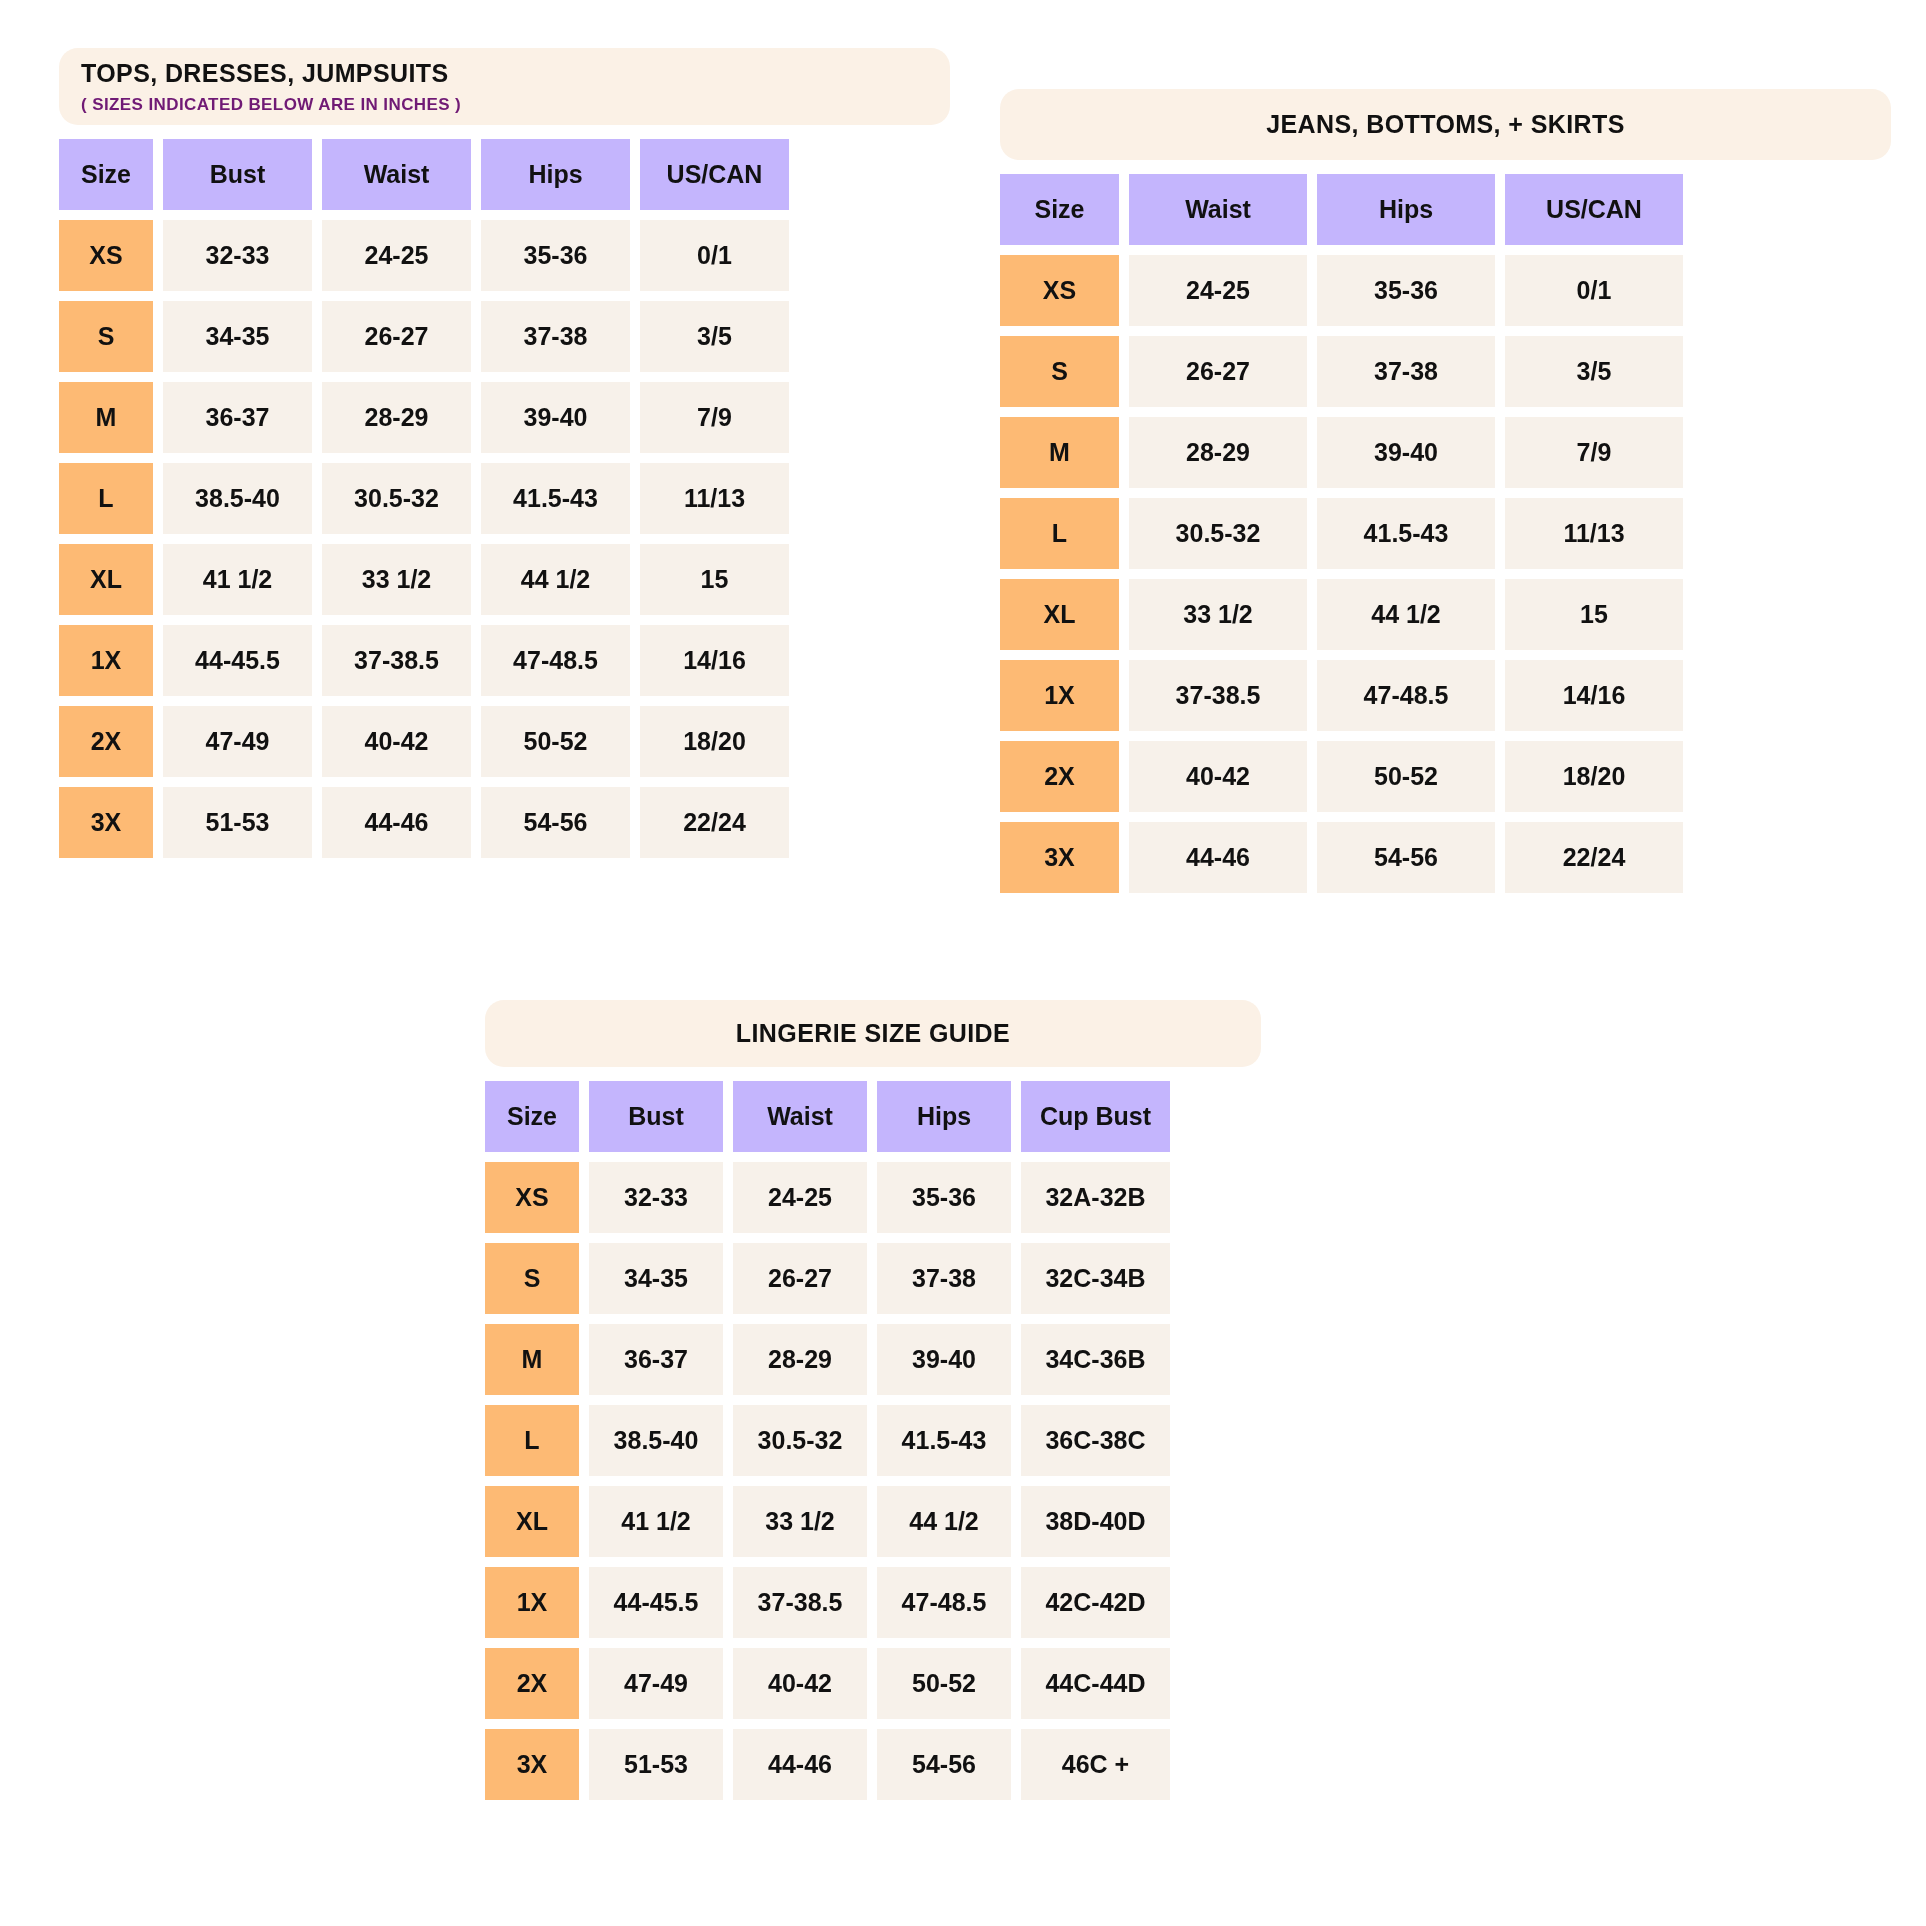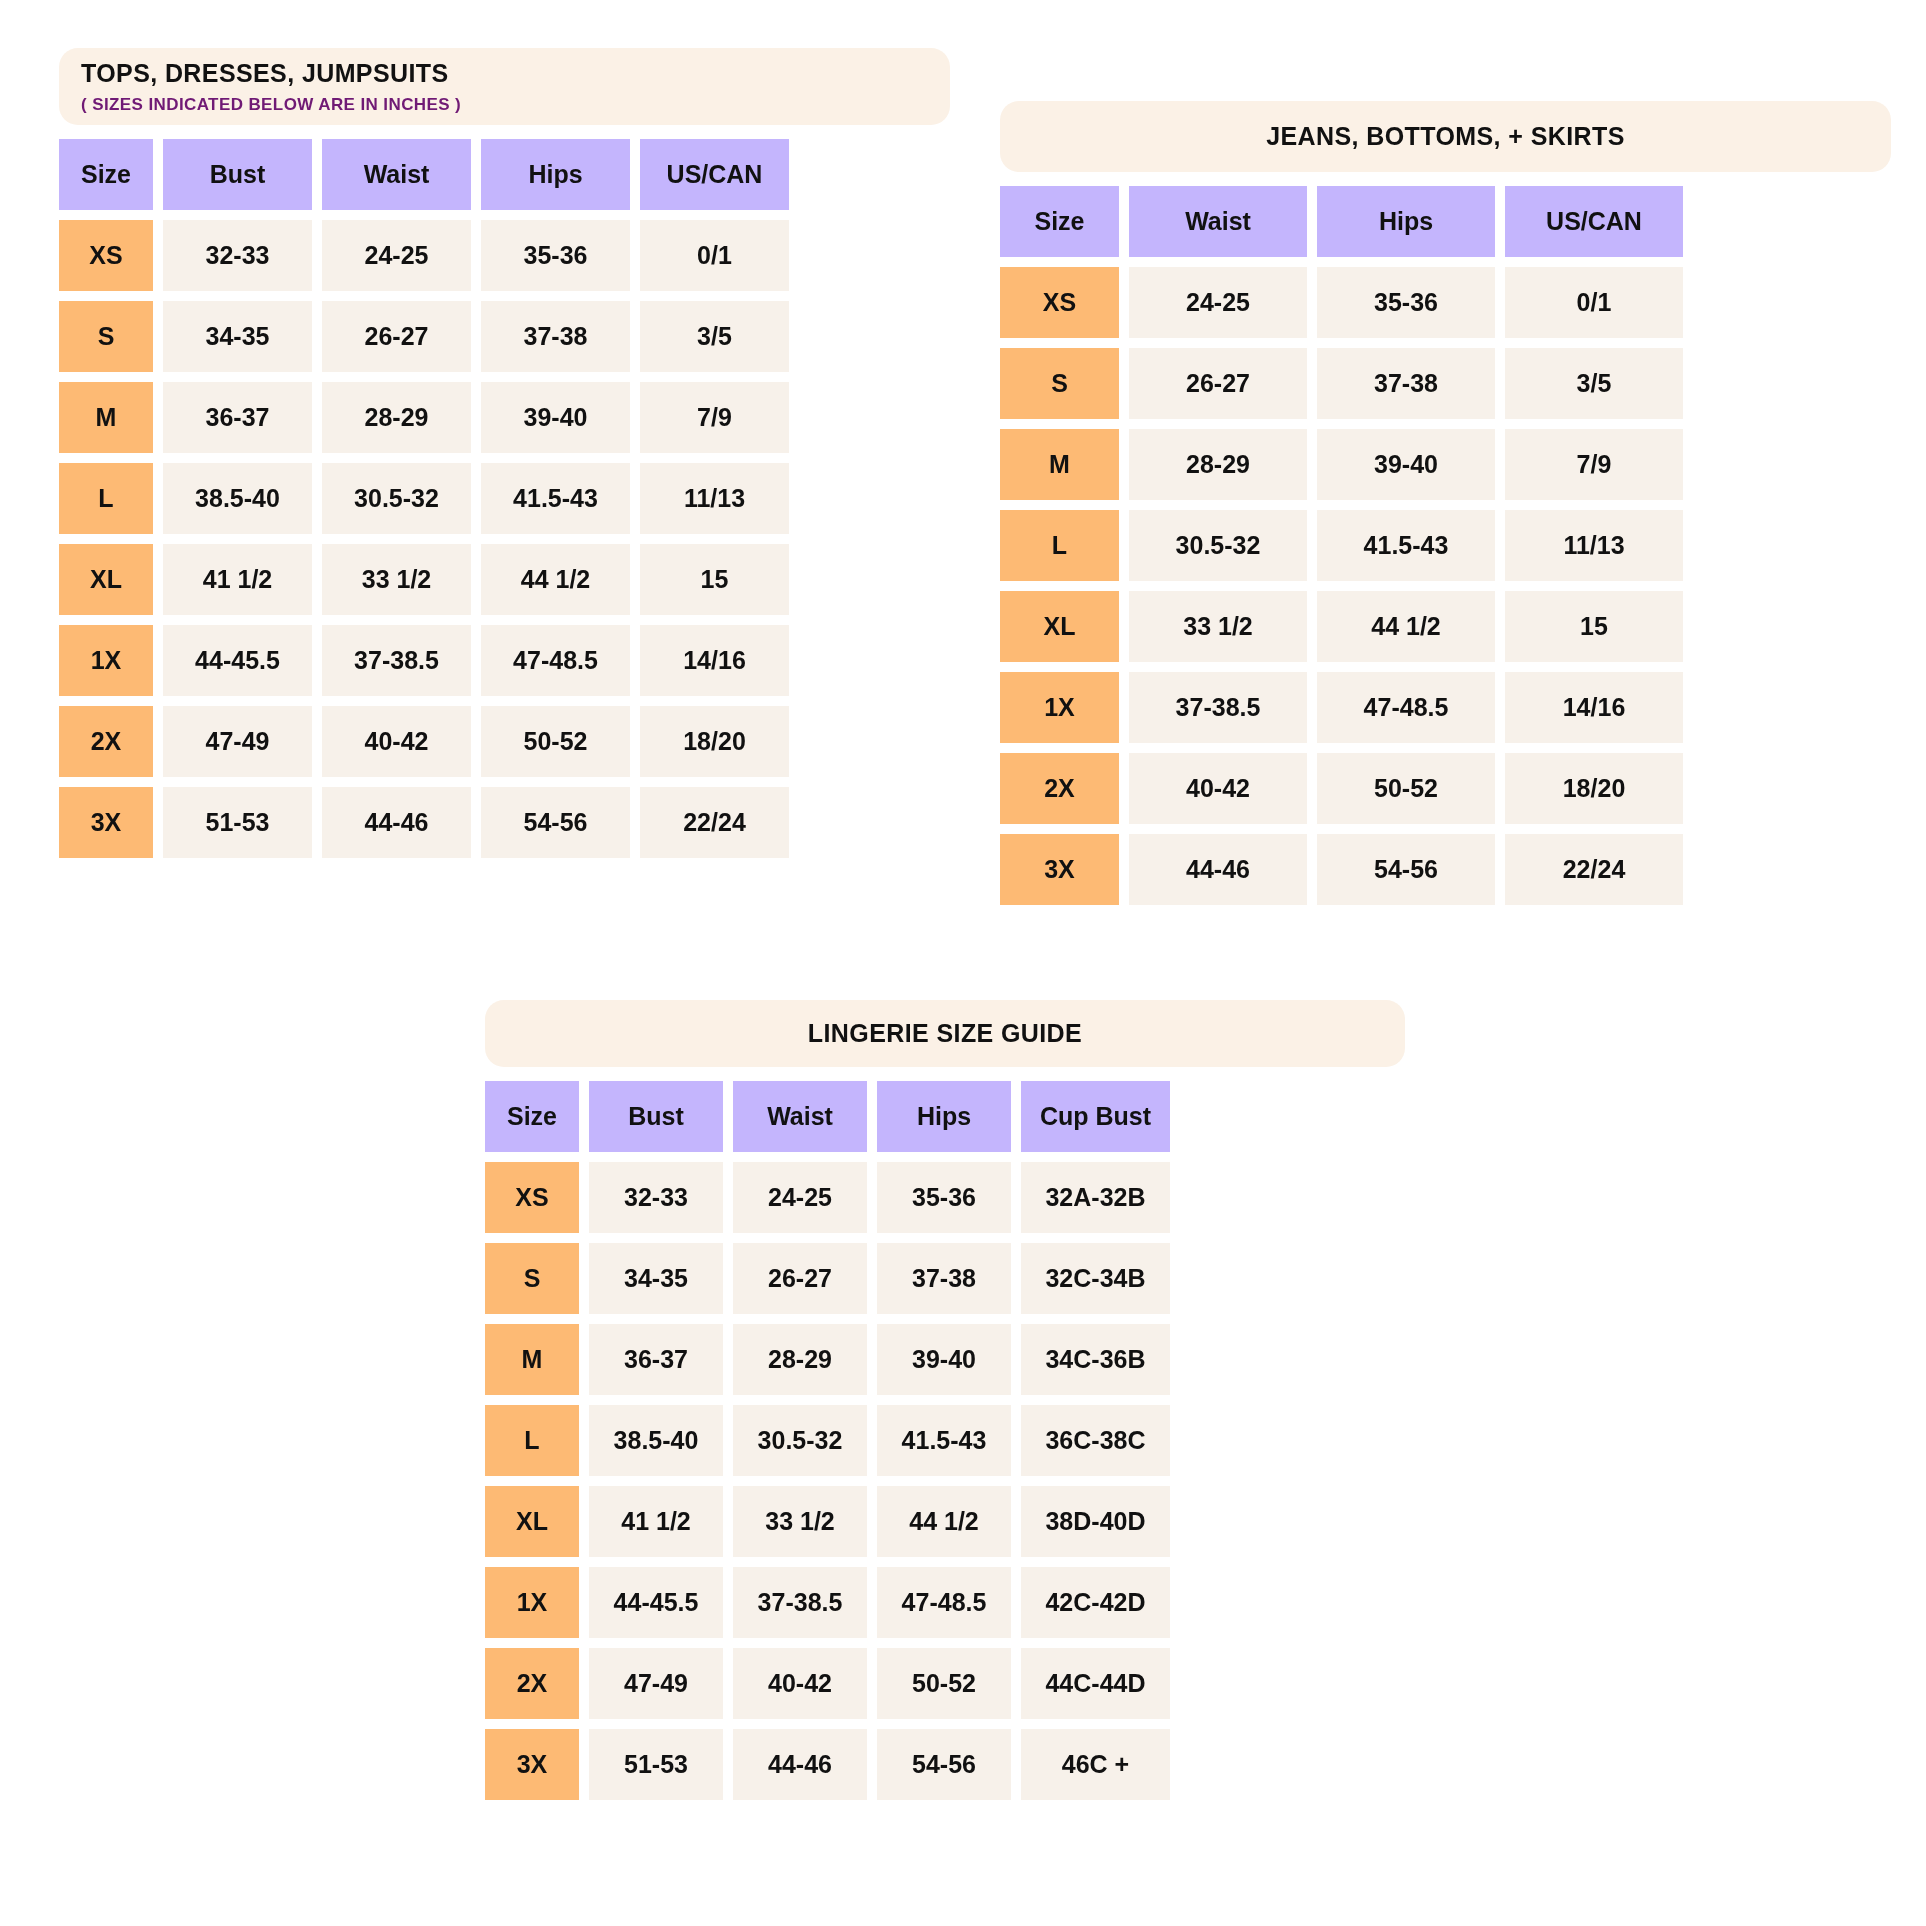--- a/index.html
+++ b/index.html
@@ -93,24 +93,24 @@
 
   .t-lingerie th:nth-child(1), .t-lingerie td:nth-child(1) { width: 94px; }
   .t-lingerie th:nth-child(2), .t-lingerie td:nth-child(2) { width: 134px; }
   .t-lingerie th:nth-child(3), .t-lingerie td:nth-child(3) { width: 134px; }
   .t-lingerie th:nth-child(4), .t-lingerie td:nth-child(4) { width: 134px; }
   .t-lingerie th:nth-child(5), .t-lingerie td:nth-child(5) { width: 149px; }
 
   
   #block-tops     { left: 59px;  top: 48px;  width: 891px; }
   #block-tops .title-bar { width: 891px; height: 77px; }
-  #block-jeans    { left: 1000px; top: 101px; width: 891px; }
+  #block-jeans    { left: 1000px; top: 89px; width: 891px; }
   #block-jeans .title-bar { width: 891px; height: 71px; display:flex; align-items:center; }
   #block-lingerie { left: 485px; top: 1000px; width: 896px; }
-  #block-lingerie .title-bar { width: 920px; height: 67px; display:flex; align-items:center; }
+  #block-lingerie .title-bar { width: 776px; height: 67px; display:flex; align-items:center; }
 </style>
 </head>
 <body>
 
 <div class="page">
 
   <div class="table-block" id="block-tops">
     <div class="title-bar">
       <div class="title-main">TOPS, DRESSES, JUMPSUITS</div>
       <div class="title-sub">( SIZES INDICATED BELOW ARE IN INCHES )</div>

